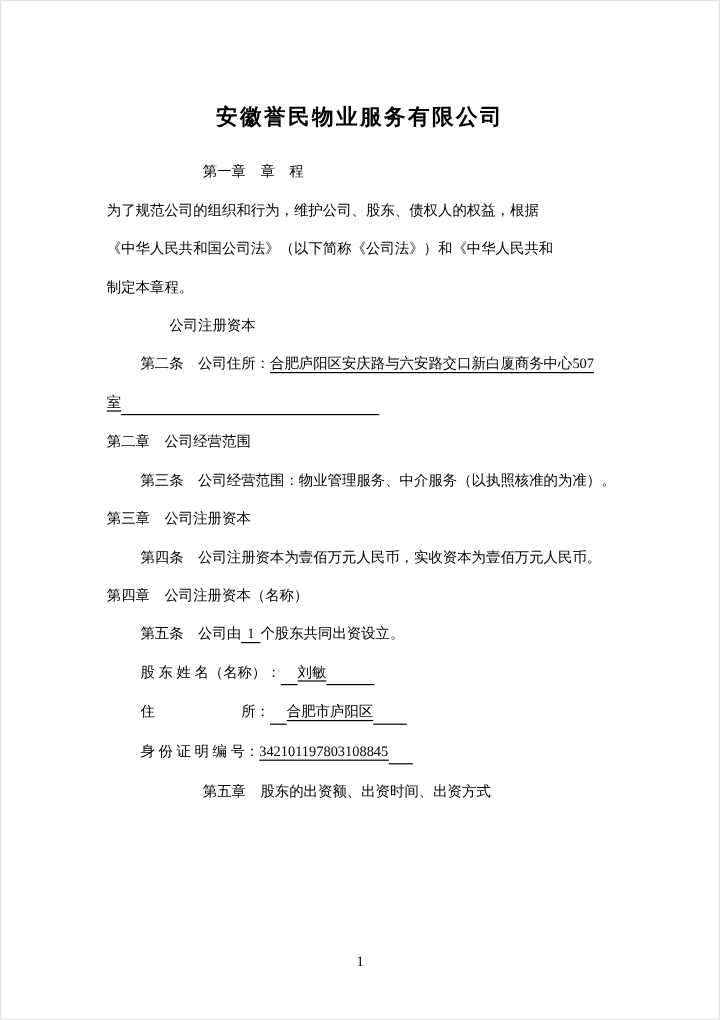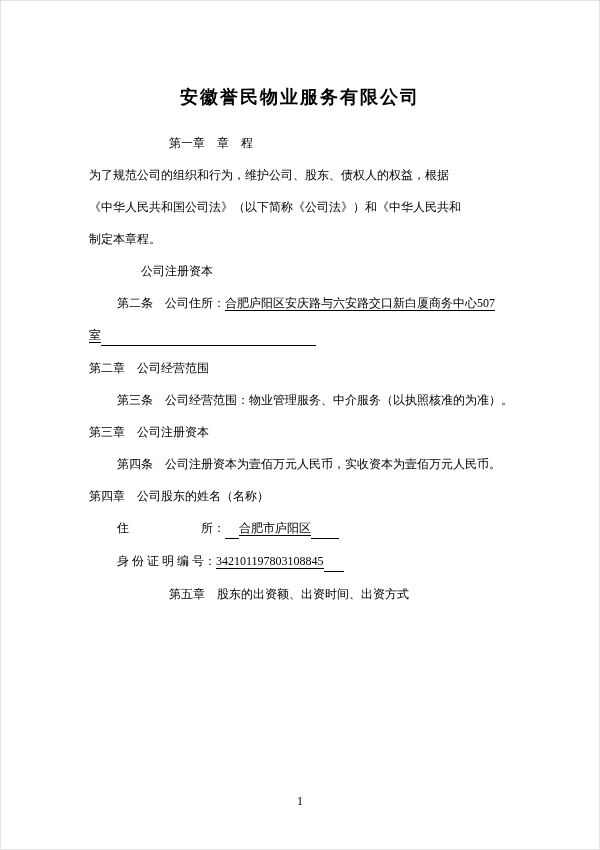--- a/index.html
+++ b/index.html
@@ -79,23 +79,29 @@
   </p>
 
   <p class="line">第二章　公司经营范围</p>
 
   <p class="line ind28">第三条　公司经营范围：物业管理服务、中介服务（以执照核准的为准）。</p>
 
   <p class="line">第三章　公司注册资本</p>
 
   <p class="line ind28">第四条　公司注册资本为壹佰万元人民币，实收资本为壹佰万元人民币。</p>
 
-  <p class="line">第四章　公司股东的姓名（名称）</p>
+  <p class="line">第四章　公司注册资本（名称）</p>
 
+  <p class="line ind28">
+    <span>第五条　公司由</span><span class="unum">1</span><span>个股东共同出资设立。</span>
+  </p>
 
+  <p class="line ind28">
+    <span>股 东 姓 名（名称）：</span><span class="ufill w24"></span><span class="u">刘敏</span><span class="ufill w40"></span>
+  </p>
 
   <p class="line ind28">
     <span>住　　　　　　所：</span><span class="ufill w24"></span><span class="u">合肥市庐阳区</span><span class="ufill w28"></span>
   </p>
 
   <p class="line ind28">
     <span>身 份 证  明 编 号：</span><span class="u">342101197803108845</span><span class="ufill w20"></span>
   </p>
 
   <p class="line ind80">第五章　股东的出资额、出资时间、出资方式</p>

